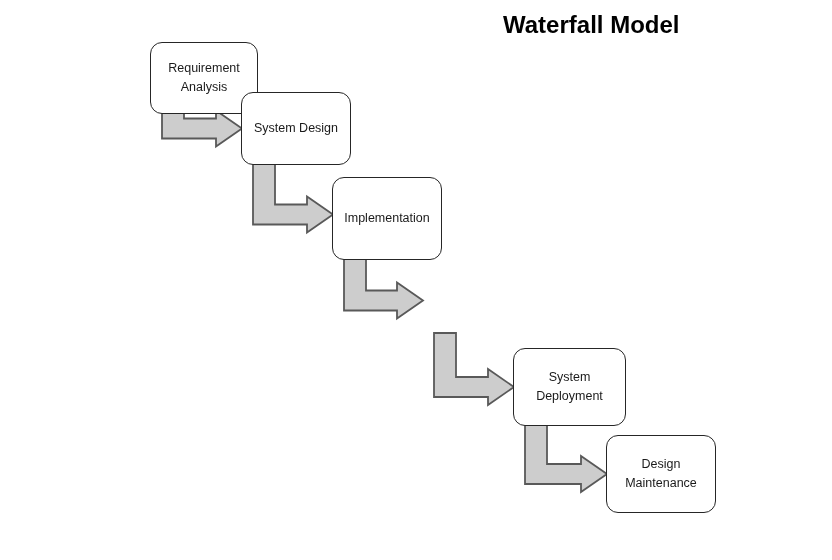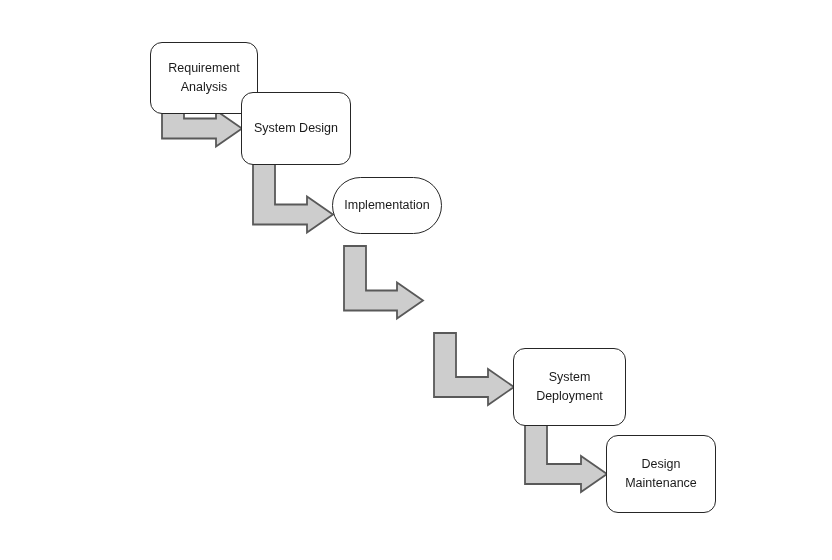--- a/index.html
+++ b/index.html
@@ -58,35 +58,36 @@
   .step-box span {
     font-size: 12.5px;
     line-height: 1.5;
     color: #1a1a1a;
   }
 </style>
 </head>
 <body>
 
 <div class="canvas">
+  <h1 class="diagram-title">Waterfall Model</h1>
   <svg class="arrows-svg" viewBox="0 0 832 560" xmlns="http://www.w3.org/2000/svg">
       <polygon points="162,73 184,73 184,118.5 216,118.5 216,110.5 242,128.5 216,146.5 216,138.5 162,138.5" fill="#cdcdcd" stroke="#595959" stroke-width="1.8" stroke-linejoin="miter"></polygon>
       <polygon points="253,159 275,159 275,204.5 307,204.5 307,196.5 333,214.5 307,232.5 307,224.5 253,224.5" fill="#cdcdcd" stroke="#595959" stroke-width="1.8" stroke-linejoin="miter"></polygon>
       <polygon points="344,246 366,246 366,290.5 397,290.5 397,282.5 423,300.5 397,318.5 397,310.5 344,310.5" fill="#cdcdcd" stroke="#595959" stroke-width="1.8" stroke-linejoin="miter"></polygon>
       <polygon points="434,333 456,333 456,377 488,377 488,369 514,387 488,405 488,397 434,397" fill="#cdcdcd" stroke="#595959" stroke-width="1.8" stroke-linejoin="miter"></polygon>
       <polygon points="525,420 547,420 547,464 581,464 581,456 607,474 581,492 581,484 525,484" fill="#cdcdcd" stroke="#595959" stroke-width="1.8" stroke-linejoin="miter"></polygon>
     </svg>
   <div class="steps-layer">
       <div class="step-box" style="left: 150px; top: 7px; width: 108px; height: 72px; margin-top: 35px;">
         <span>Requirement Analysis</span>
       </div>
       <div class="step-box" style="left: 241px; top: 92px; width: 110px; height: 73px;">
         <span>System Design</span>
       </div>
-      <div class="step-box" style="left: 332px; top: 177px; width: 110px; height: 57px; border-radius: 30px;">
+      <div class="step-box" style="left: 332px; top: 177px; width: 110px; height: 83px;">
         <span>Implementation</span>
       </div>
       <div class="step-box" style="left: 513px; top: 348px; width: 113px; height: 78px;">
         <span>System Deployment</span>
       </div>
       <div class="step-box" style="left: 606px; top: 435px; width: 110px; height: 78px;">
         <span>Design Maintenance</span>
       </div>
     </div>
 </div>

